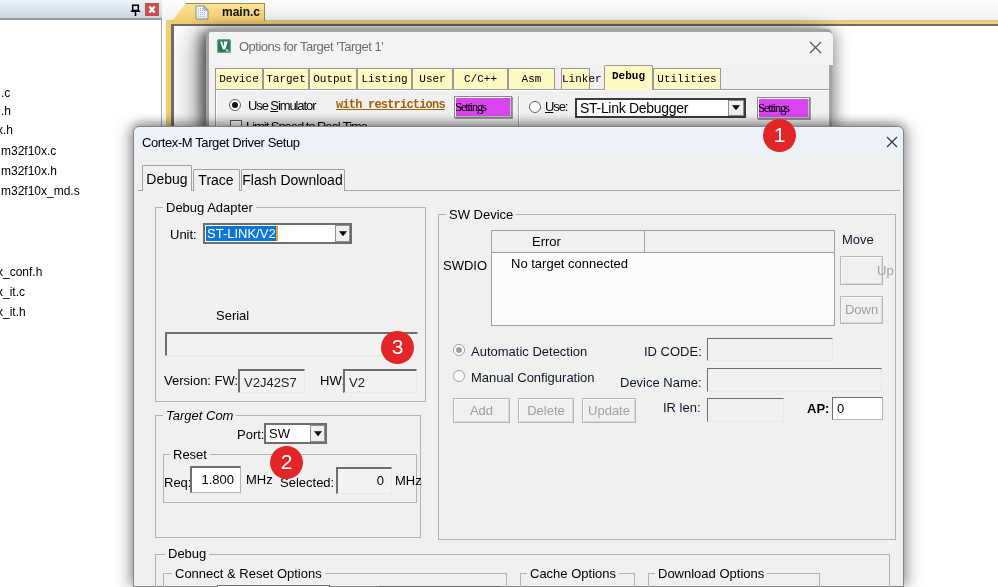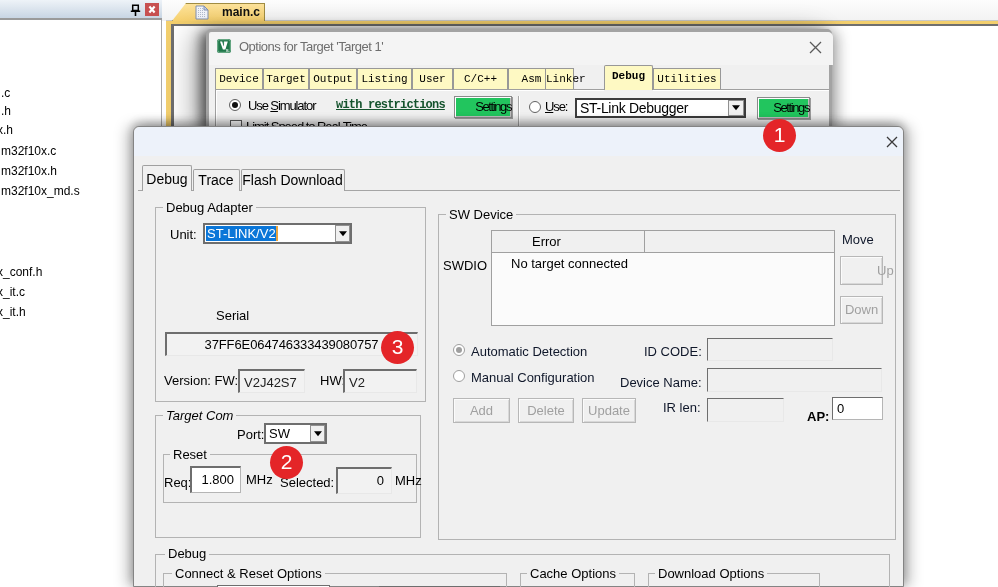--- a/index.html
+++ b/index.html
@@ -11,23 +11,23 @@
 .grplabel { position:absolute; background:#f0f0f0; font-size:13px; color:#000;
   padding:0 3px; line-height:13px; white-space:nowrap; }
 .lbl { position:absolute; font-size:13px; color:#000; white-space:nowrap; }
 .glbl { position:absolute; font-size:13px; color:#0f172a; white-space:nowrap; }
 .sunken { position:absolute; background:#f2f2f2;
   border-top:2px solid #6e6e6e; border-left:2px solid #6e6e6e;
   border-bottom:1px solid #e8e8e8; border-right:1px solid #e8e8e8; }
 .white-sunken { position:absolute; background:#fff;
   border-top:2px solid #6e6e6e; border-left:2px solid #6e6e6e;
   border-bottom:1px solid #b5b5b5; border-right:1px solid #b5b5b5; }
-.btn { position:absolute; background:#22c55e; border:1px solid #8a8a8a;
+.btn { position:absolute; background:#d946ef; border:1px solid #8a8a8a;
   box-shadow:inset 1px 1px 0 #fff, inset -1px -1px 0 #bdbdbd, 1px 1px 0 #9a9a9a;
-  font-size:13px; color:#000; text-align:right; }
+  font-size:13px; color:#000; text-align:left;font-family:Liberation Serif, serif; }
 .dbtn { position:absolute; background:#f0f0f0; border:1px solid #b7b7b7;
   box-shadow:inset 1px 1px 0 #fbfbfb, inset -1px -1px 0 #d8d8d8;
   font-size:13px; color:#a0a0a0; text-align:center; }
 .radio { position:absolute; width:12px; height:12px; border-radius:50%;
   background:#fff; border:1px solid #616161; }
 .radio.sel:after { content:""; position:absolute; left:2px; top:2px;
   width:6px; height:6px; border-radius:50%; background:#111; }
 .radio.dis { border-color:#9f9f9f; }
 .radio.dis.sel:after { background:#9f9f9f; }
 .redc { position:absolute; width:33px; height:33px; border-radius:50%;
@@ -111,68 +111,68 @@
     <div id="opttabs" style="position:absolute;left:0;top:0;font-family:'Liberation Mono',monospace;font-size:11px;color:#000;">
       <div class="abs" style="left:6px;top:57px;width:614px;height:1px;background:#9f9f9f;"></div>
       <div class="abs" style="left:6px;top:58px;width:614px;height:1px;background:#fff;"></div>
       <div class="opttab" style="left:6px;width:48px;">Device</div>
       <div class="opttab" style="left:54px;width:46px;">Target</div>
       <div class="opttab" style="left:100px;width:48px;">Output</div>
       <div class="opttab" style="left:148px;width:55px;">Listing</div>
       <div class="opttab" style="left:203px;width:41px;">User</div>
       <div class="opttab" style="left:244px;width:55px;">C/C++</div>
       <div class="opttab" style="left:299px;width:47px;">Asm</div>
-      <div class="opttab" style="left:336px;width:29px;">Linker</div>
+      <div class="opttab" style="left:352px;width:29px;">Linker</div>
       <div class="opttab active" style="left:395px;width:49px;">Debug</div>
       <div class="opttab" style="left:444px;width:68px;">Utilities</div>
     </div>
 
     <div class="abs" style="left:6px;top:57px;width:1px;height:44px;background:#9f9f9f;"></div>
     <div class="abs" style="left:7px;top:58px;width:1px;height:43px;background:#fff;"></div>
 
     <div class="radio sel" style="left:20px;top:67px;"></div>
     <div class="lbl" style="left:39px;top:66px;letter-spacing:-1.1px;">Use <u>S</u>imulator</div>
-    <div class="lbl" style="left:127px;top:66px;font-family:'Liberation Mono',monospace;font-size:12px;letter-spacing:-0.8px;font-weight:bold;color:#14532d;"><u>with restrictions</u></div>
+    <div class="lbl" style="left:127px;top:66px;font-family:'Liberation Mono',monospace;font-size:12px;letter-spacing:-0.8px;font-weight:bold;color:#a16207;"><u>with restrictions</u></div>
     <div class="btn" style="left:245px;top:64px;width:58px;height:22px;line-height:20px;letter-spacing:-1.4px;">Settings</div>
 
     <div class="abs" style="left:309px;top:64px;width:1px;height:37px;background:#a8a8a8;"></div>
     <div class="abs" style="left:310px;top:64px;width:1px;height:37px;background:#fff;"></div>
     <div class="radio" style="left:320px;top:69px;"></div>
     <div class="lbl" style="left:336px;top:67px;letter-spacing:-1.1px;"><u>U</u>se:</div>
     <div class="abs" style="left:366px;top:66px;width:171px;height:20px;background:#fff;border:2px solid #3c3c3c;"></div>
     <div class="lbl" style="left:371px;top:68px;font-size:14px;letter-spacing:-0.3px;">ST-Link Debugger</div>
     <div class="combo-dd" style="left:519px;top:68px;width:16px;height:16px;"></div>
     <div class="btn" style="left:548px;top:65px;width:53px;height:22px;line-height:20px;letter-spacing:-1.4px;">Settings</div>
 
     <div class="abs" style="left:21px;top:88px;width:12px;height:12px;background:#fff;border:1px solid #5a5a5a;"></div>
     <div class="lbl" style="left:37px;top:87px;letter-spacing:-1.05px;">Limit Speed to Real-Time</div>
   </div>
 
   <div id="cortexdlg" class="abs" style="left:133px;top:126px;width:771px;height:461px;background:#f0f0f0;border:1px solid #848484;border-radius:6px 6px 0 0;box-shadow:0 -4px 9px rgba(0,0,0,0.18), -6px 0 14px rgba(0,0,0,0.26), 6px 0 14px rgba(0,0,0,0.26);">
     <div class="abs" style="left:0;top:0;width:769px;height:29px;background:#edf2fa;border-radius:6px 6px 0 0;"></div>
+    <div class="abs" style="left:8px;top:8px;font-size:13px;color:#000;letter-spacing:-0.4px;">Cortex-M Target Driver Setup</div>
     <svg class="abs" style="left:752px;top:9px;" width="12" height="12" viewBox="0 0 12 12">
       <path d="M1 1 L11 11 M11 1 L1 11" stroke="#3a3a3a" stroke-width="1.3"></path>
     </svg>
 
     <div class="abs" style="left:4px;top:63px;width:762px;height:1px;background:#a5a5a5;"></div>
     <div class="ctab active" style="left:8px;width:50px;">Debug</div>
     <div class="ctab" style="left:58.5px;width:47px;">Trace</div>
     <div class="ctab" style="left:106.5px;width:104px;">Flash Download</div>
 
     <div class="grp" style="left:21px;top:80px;width:271px;height:195px;"></div>
     <div class="grplabel" style="left:29px;top:74px;">Debug Adapter</div>
     <div class="lbl" style="left:36px;top:100px;">Unit:</div>
     <div class="abs" style="left:69px;top:96px;width:149px;height:21px;background:#fff;border:2px solid #6e6e6e;"></div>
     <div class="abs" style="left:72px;top:99px;width:70px;height:15px;background:#0a76d8;"></div>
     <div class="abs" style="left:142px;top:99px;width:2px;height:15px;background:#e8a33d;"></div>
     <div class="lbl" style="left:73px;top:99px;color:#fff;line-height:15px;">ST-LINK/V2</div>
     <div class="combo-dd" style="left:201px;top:98px;width:15px;height:17px;"></div>
     <div class="lbl" style="left:82px;top:181px;">Serial</div>
     <div class="sunken" style="left:31px;top:205px;width:253px;height:24px;"></div>
-    <div class="lbl" style="left:31px;top:210px;width:253px;text-align:center;font-size:13px;letter-spacing:-0.1px;">37FF6E064746333439080757</div>
     <div class="lbl" style="left:30px;top:246px;">Version: FW:</div>
     <div class="sunken" style="left:104px;top:242px;width:67px;height:24px;"></div>
     <div class="lbl" style="left:110px;top:248px;color:#222;">V2J42S7</div>
     <div class="lbl" style="left:186px;top:246px;">HW:</div>
     <div class="sunken" style="left:209px;top:242px;width:74px;height:24px;"></div>
     <div class="lbl" style="left:215px;top:248px;color:#222;">V2</div>
 
     <div class="grp" style="left:21px;top:288px;width:266px;height:123px;"></div>
     <div class="grplabel" style="left:29px;top:282px;font-style:italic;">Target Com</div>
     <div class="lbl" style="left:103px;top:300px;">Port:</div>
@@ -209,21 +209,21 @@
     <div class="sunken" style="left:573px;top:211px;width:126px;height:23px;border-top-width:1px;border-left-width:1px;background:#f0f0f0;"></div>
     <div class="radio dis" style="left:319px;top:243px;"></div>
     <div class="glbl" style="left:337px;top:243px;">Manual Configuration</div>
     <div class="glbl" style="left:486px;top:248px;">Device Name:</div>
     <div class="sunken" style="left:573px;top:241px;width:175px;height:24px;border-top-width:1px;border-left-width:1px;background:#f0f0f0;"></div>
     <div class="dbtn" style="left:319px;top:271px;width:57px;height:25px;line-height:23px;">Add</div>
     <div class="dbtn" style="left:384px;top:271px;width:56px;height:25px;line-height:23px;">Delete</div>
     <div class="dbtn" style="left:448px;top:271px;width:54px;height:25px;line-height:23px;">Update</div>
     <div class="glbl" style="left:529px;top:273px;">IR len:</div>
     <div class="sunken" style="left:573px;top:271px;width:77px;height:24px;border-top-width:1px;border-left-width:1px;background:#f0f0f0;"></div>
-    <div class="lbl" style="left:673px;top:274px;font-weight:bold;margin-top:8px;">AP:</div>
+    <div class="lbl" style="left:673px;top:274px;font-weight:bold;">AP:</div>
     <div class="white-sunken" style="left:698px;top:270px;width:51px;height:23px;border-top-width:1px;border-left-width:1px;"></div>
     <div class="lbl" style="left:703px;top:274px;">0</div>
 
     <div class="grp" style="left:21px;top:427px;width:735px;height:40px;border-bottom:none;"></div>
     <div class="grplabel" style="left:31px;top:420px;">Debug</div>
     <div class="grp" style="left:29px;top:446px;width:344px;height:21px;border-bottom:none;"></div>
     <div class="grplabel" style="left:38px;top:440px;">Connect &amp; Reset Options</div>
     <div class="grp" style="left:386px;top:446px;width:115px;height:21px;border-bottom:none;"></div>
     <div class="grplabel" style="left:393px;top:440px;">Cache Options</div>
     <div class="grp" style="left:514px;top:446px;width:172px;height:21px;border-bottom:none;"></div>

